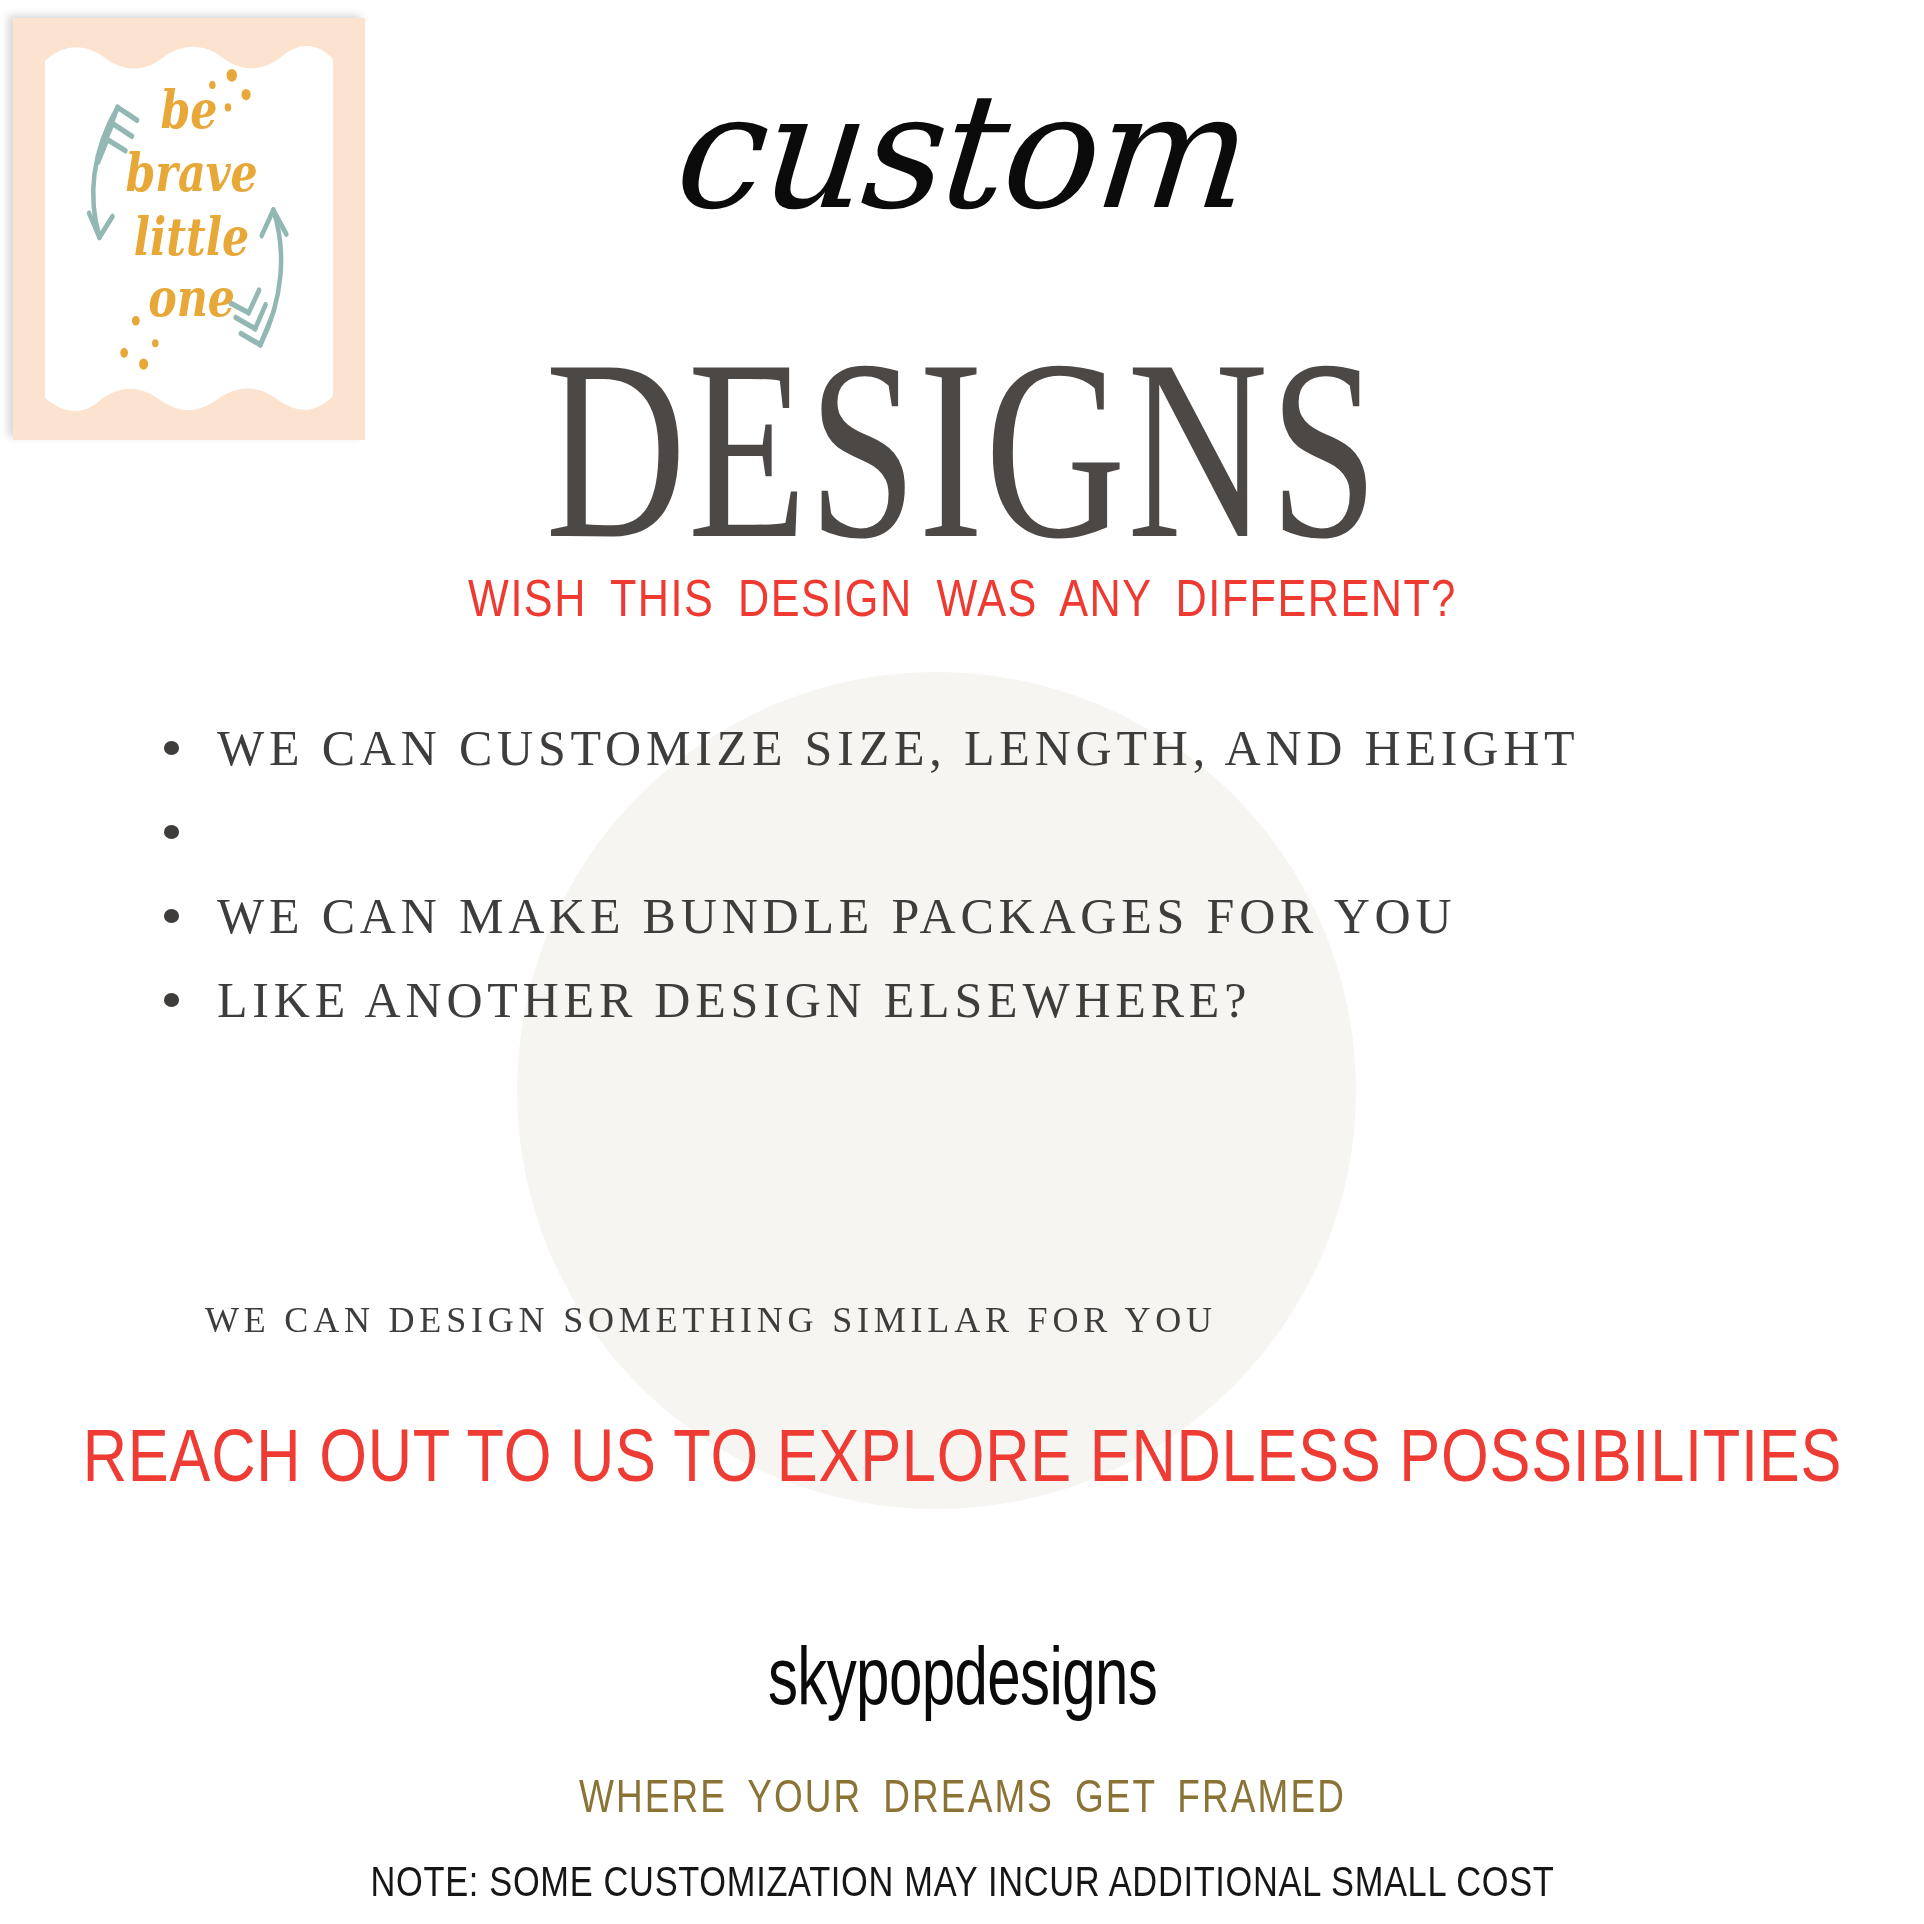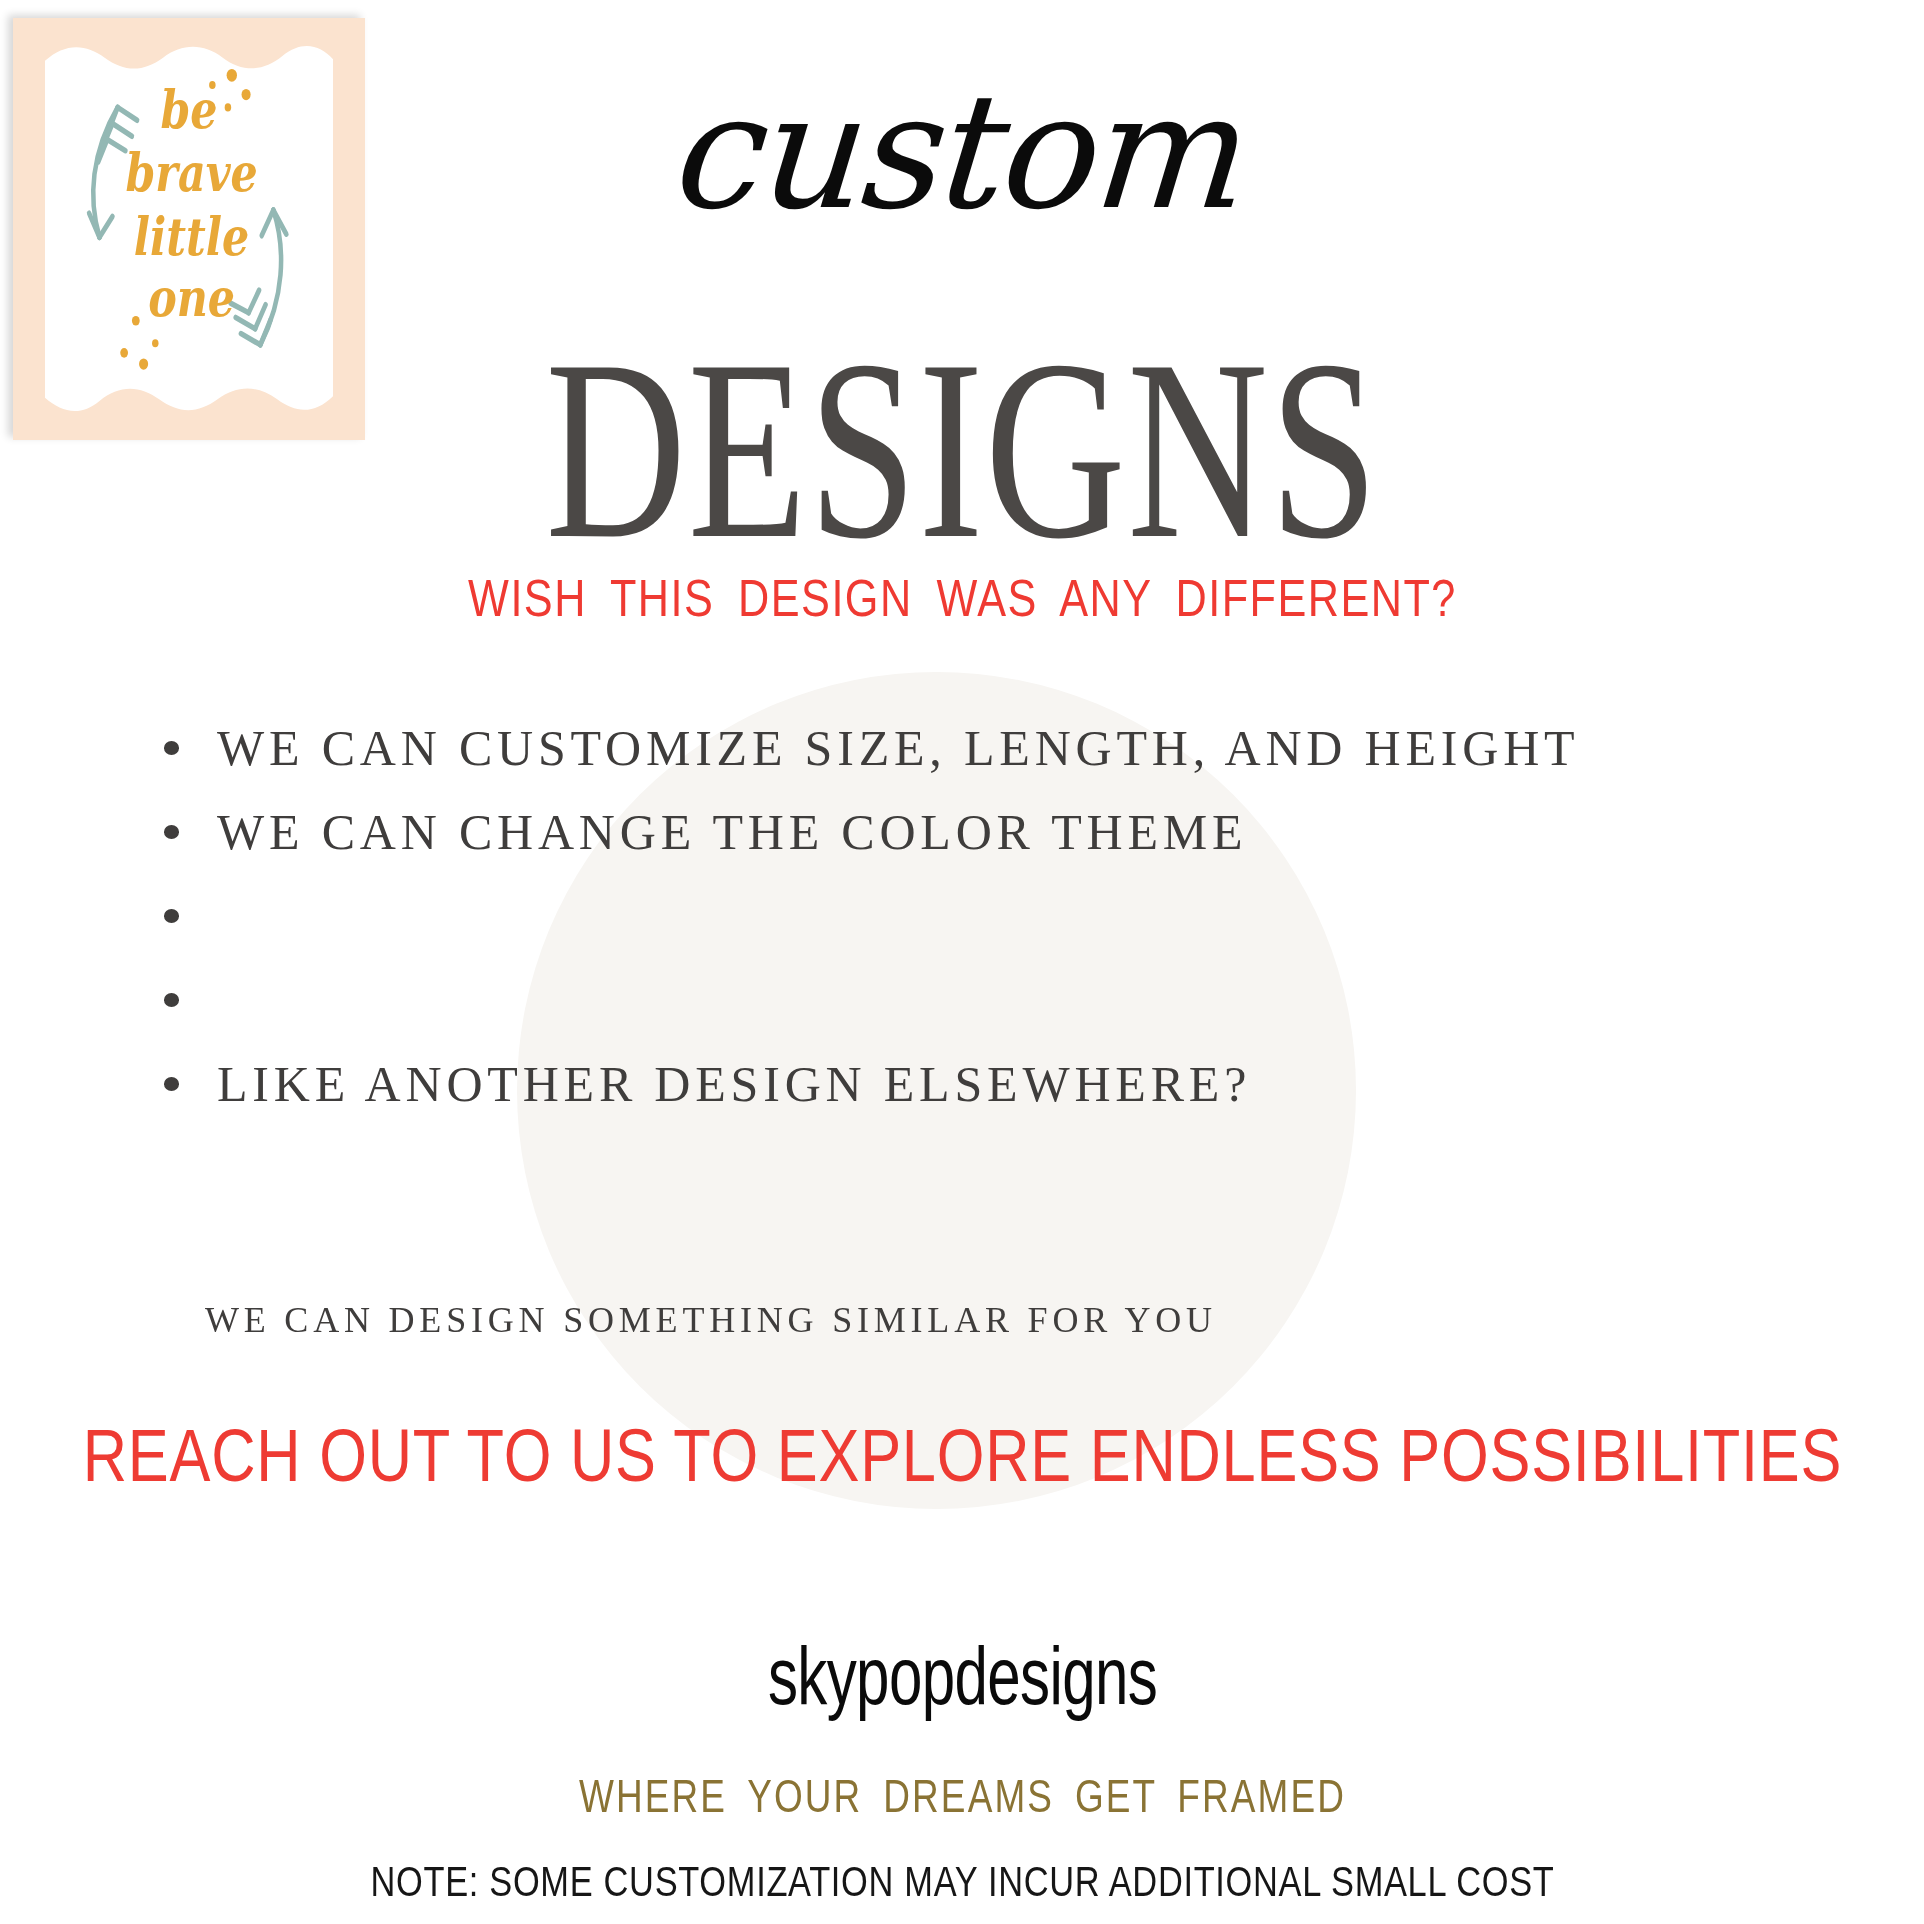--- a/index.html
+++ b/index.html
@@ -293,27 +293,24 @@
   <div id="subtitle-question">WISH THIS DESIGN WAS ANY DIFFERENT?</div>
 </div>
 
 <ul id="benefits-list">
   <li>
     <span class="bullet-dot"></span>
     <span>WE CAN CUSTOMIZE SIZE, LENGTH, AND HEIGHT</span>
   </li>
   <li>
     <span class="bullet-dot"></span>
-    <span>WE CAN CHANGE THE COLOR THEME</span>
   </li>
   <li>
     <span class="bullet-dot"></span>
-  </li>
-  <li>
-    <span class="bullet-dot"></span>
+    <span>WE CAN MAKE BUNDLE PACKAGES FOR YOU</span>
   </li>
   <li>
     <span class="bullet-dot"></span>
     <span>LIKE ANOTHER DESIGN ELSEWHERE?</span>
   </li>
 </ul>
 <div id="benefits-continuation">WE CAN DESIGN SOMETHING SIMILAR FOR YOU</div>
 
 <div id="cta-line">REACH OUT TO US TO EXPLORE ENDLESS POSSIBILITIES</div>
 

